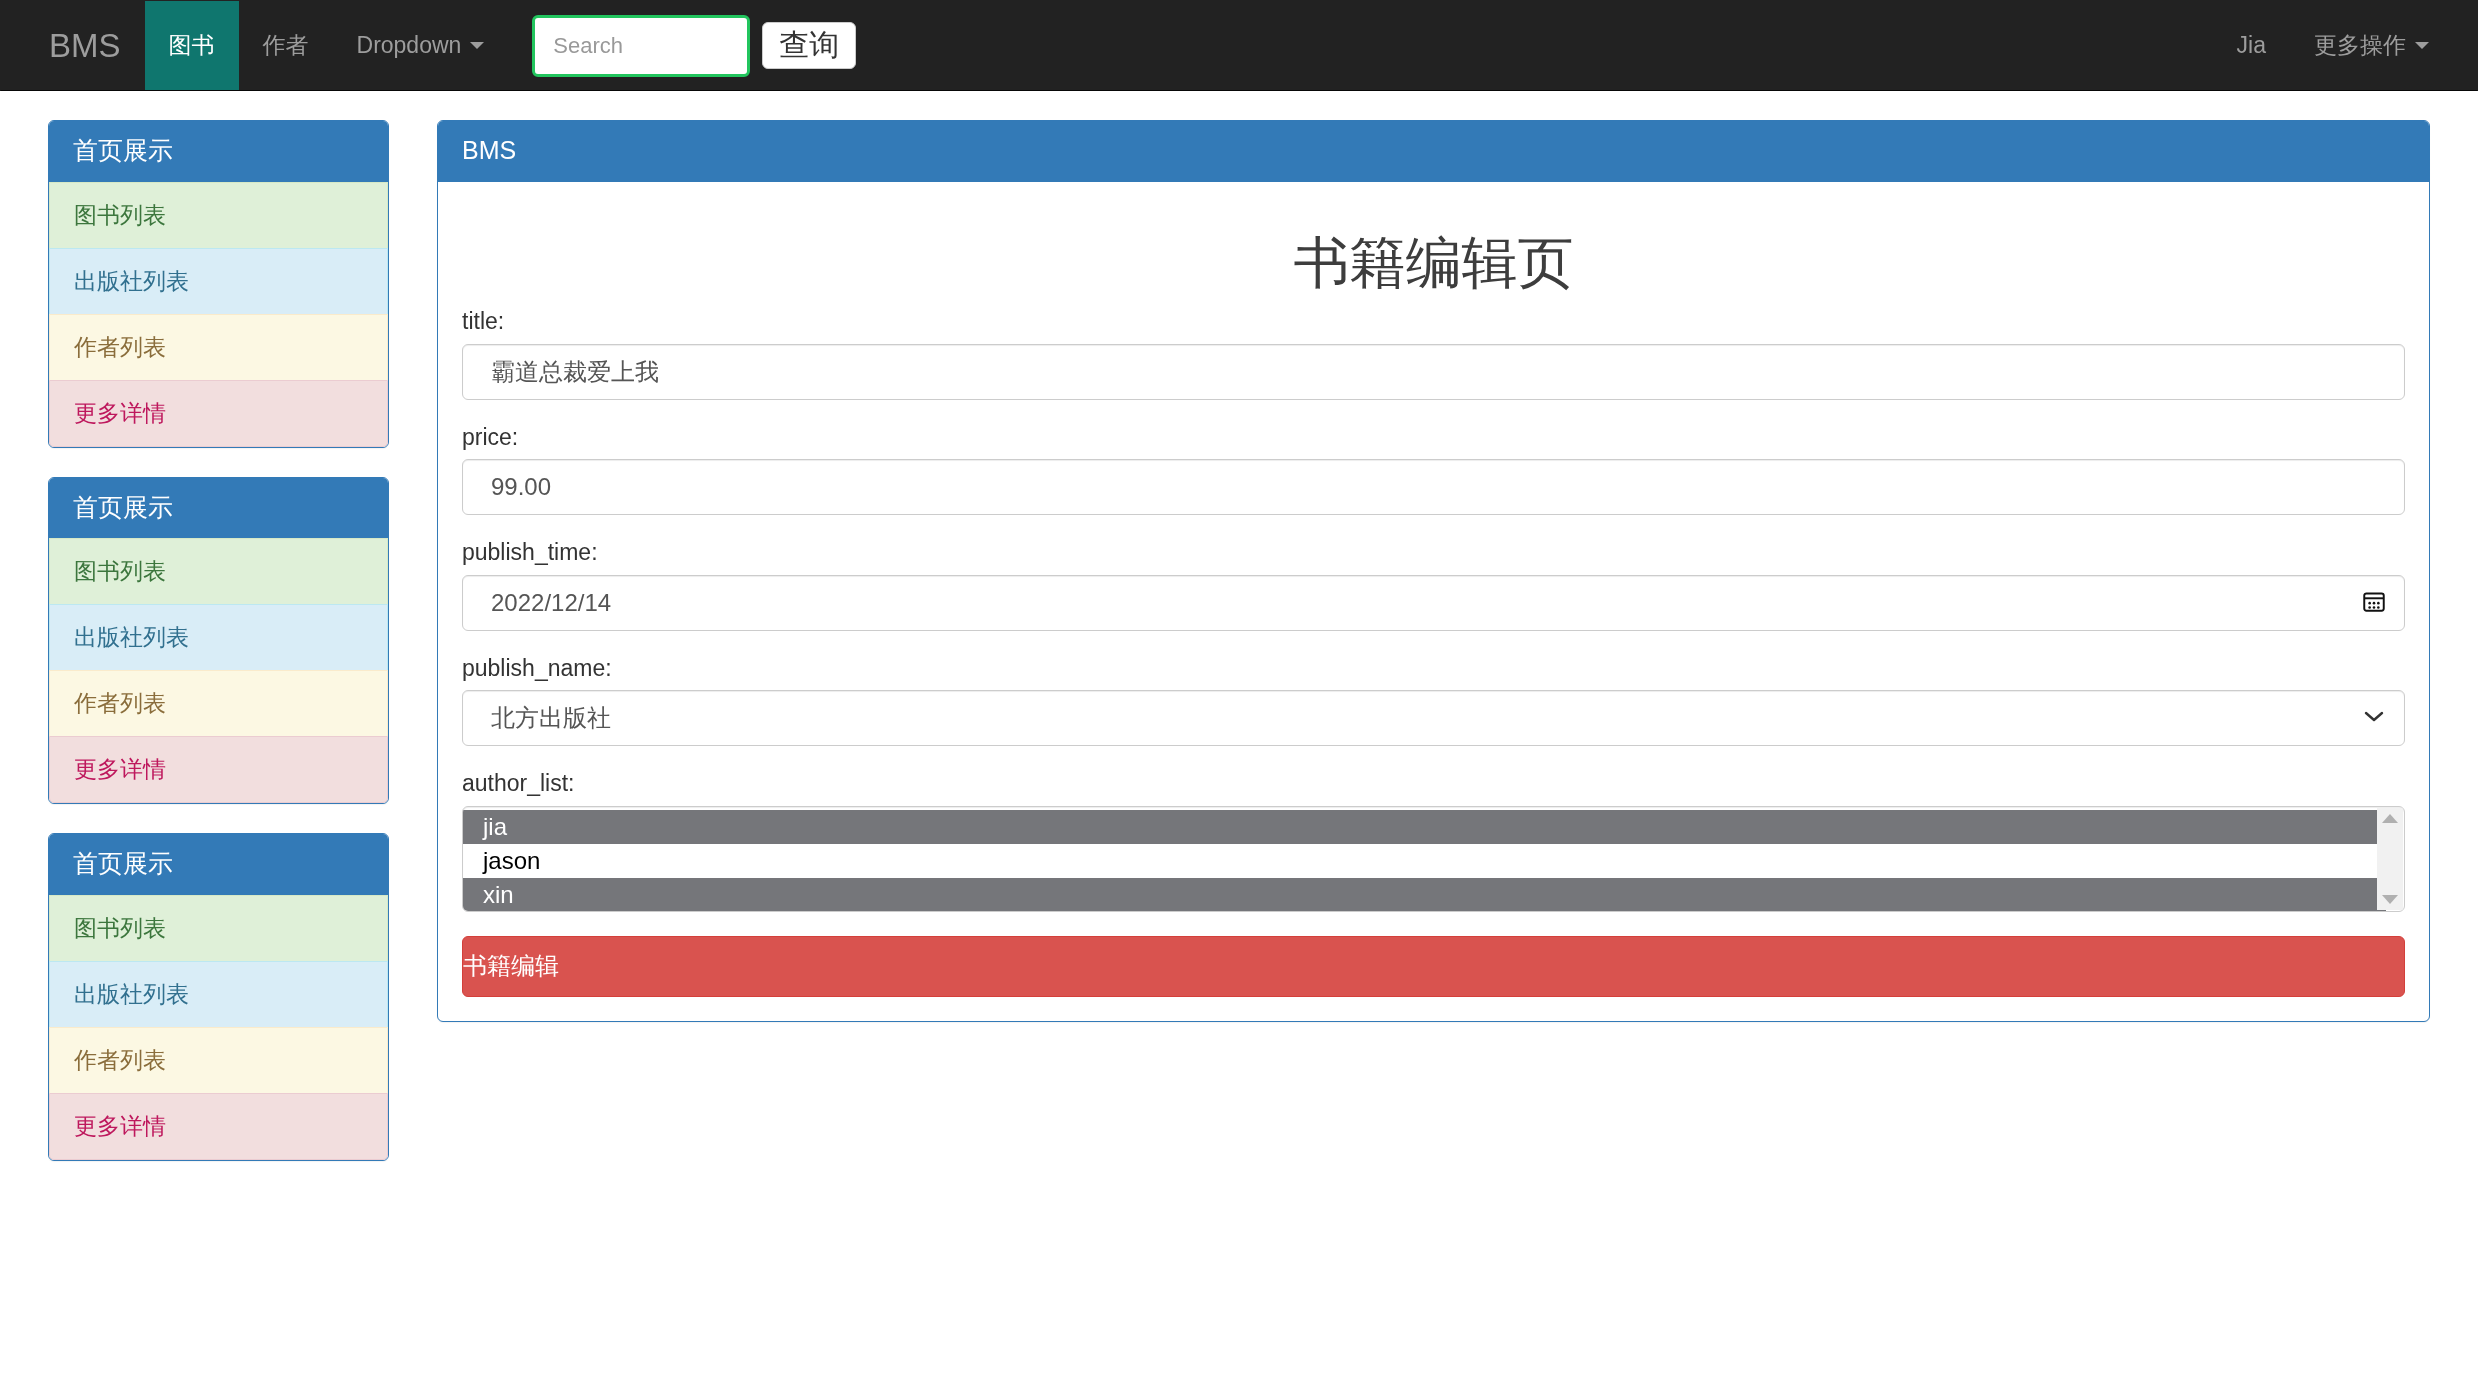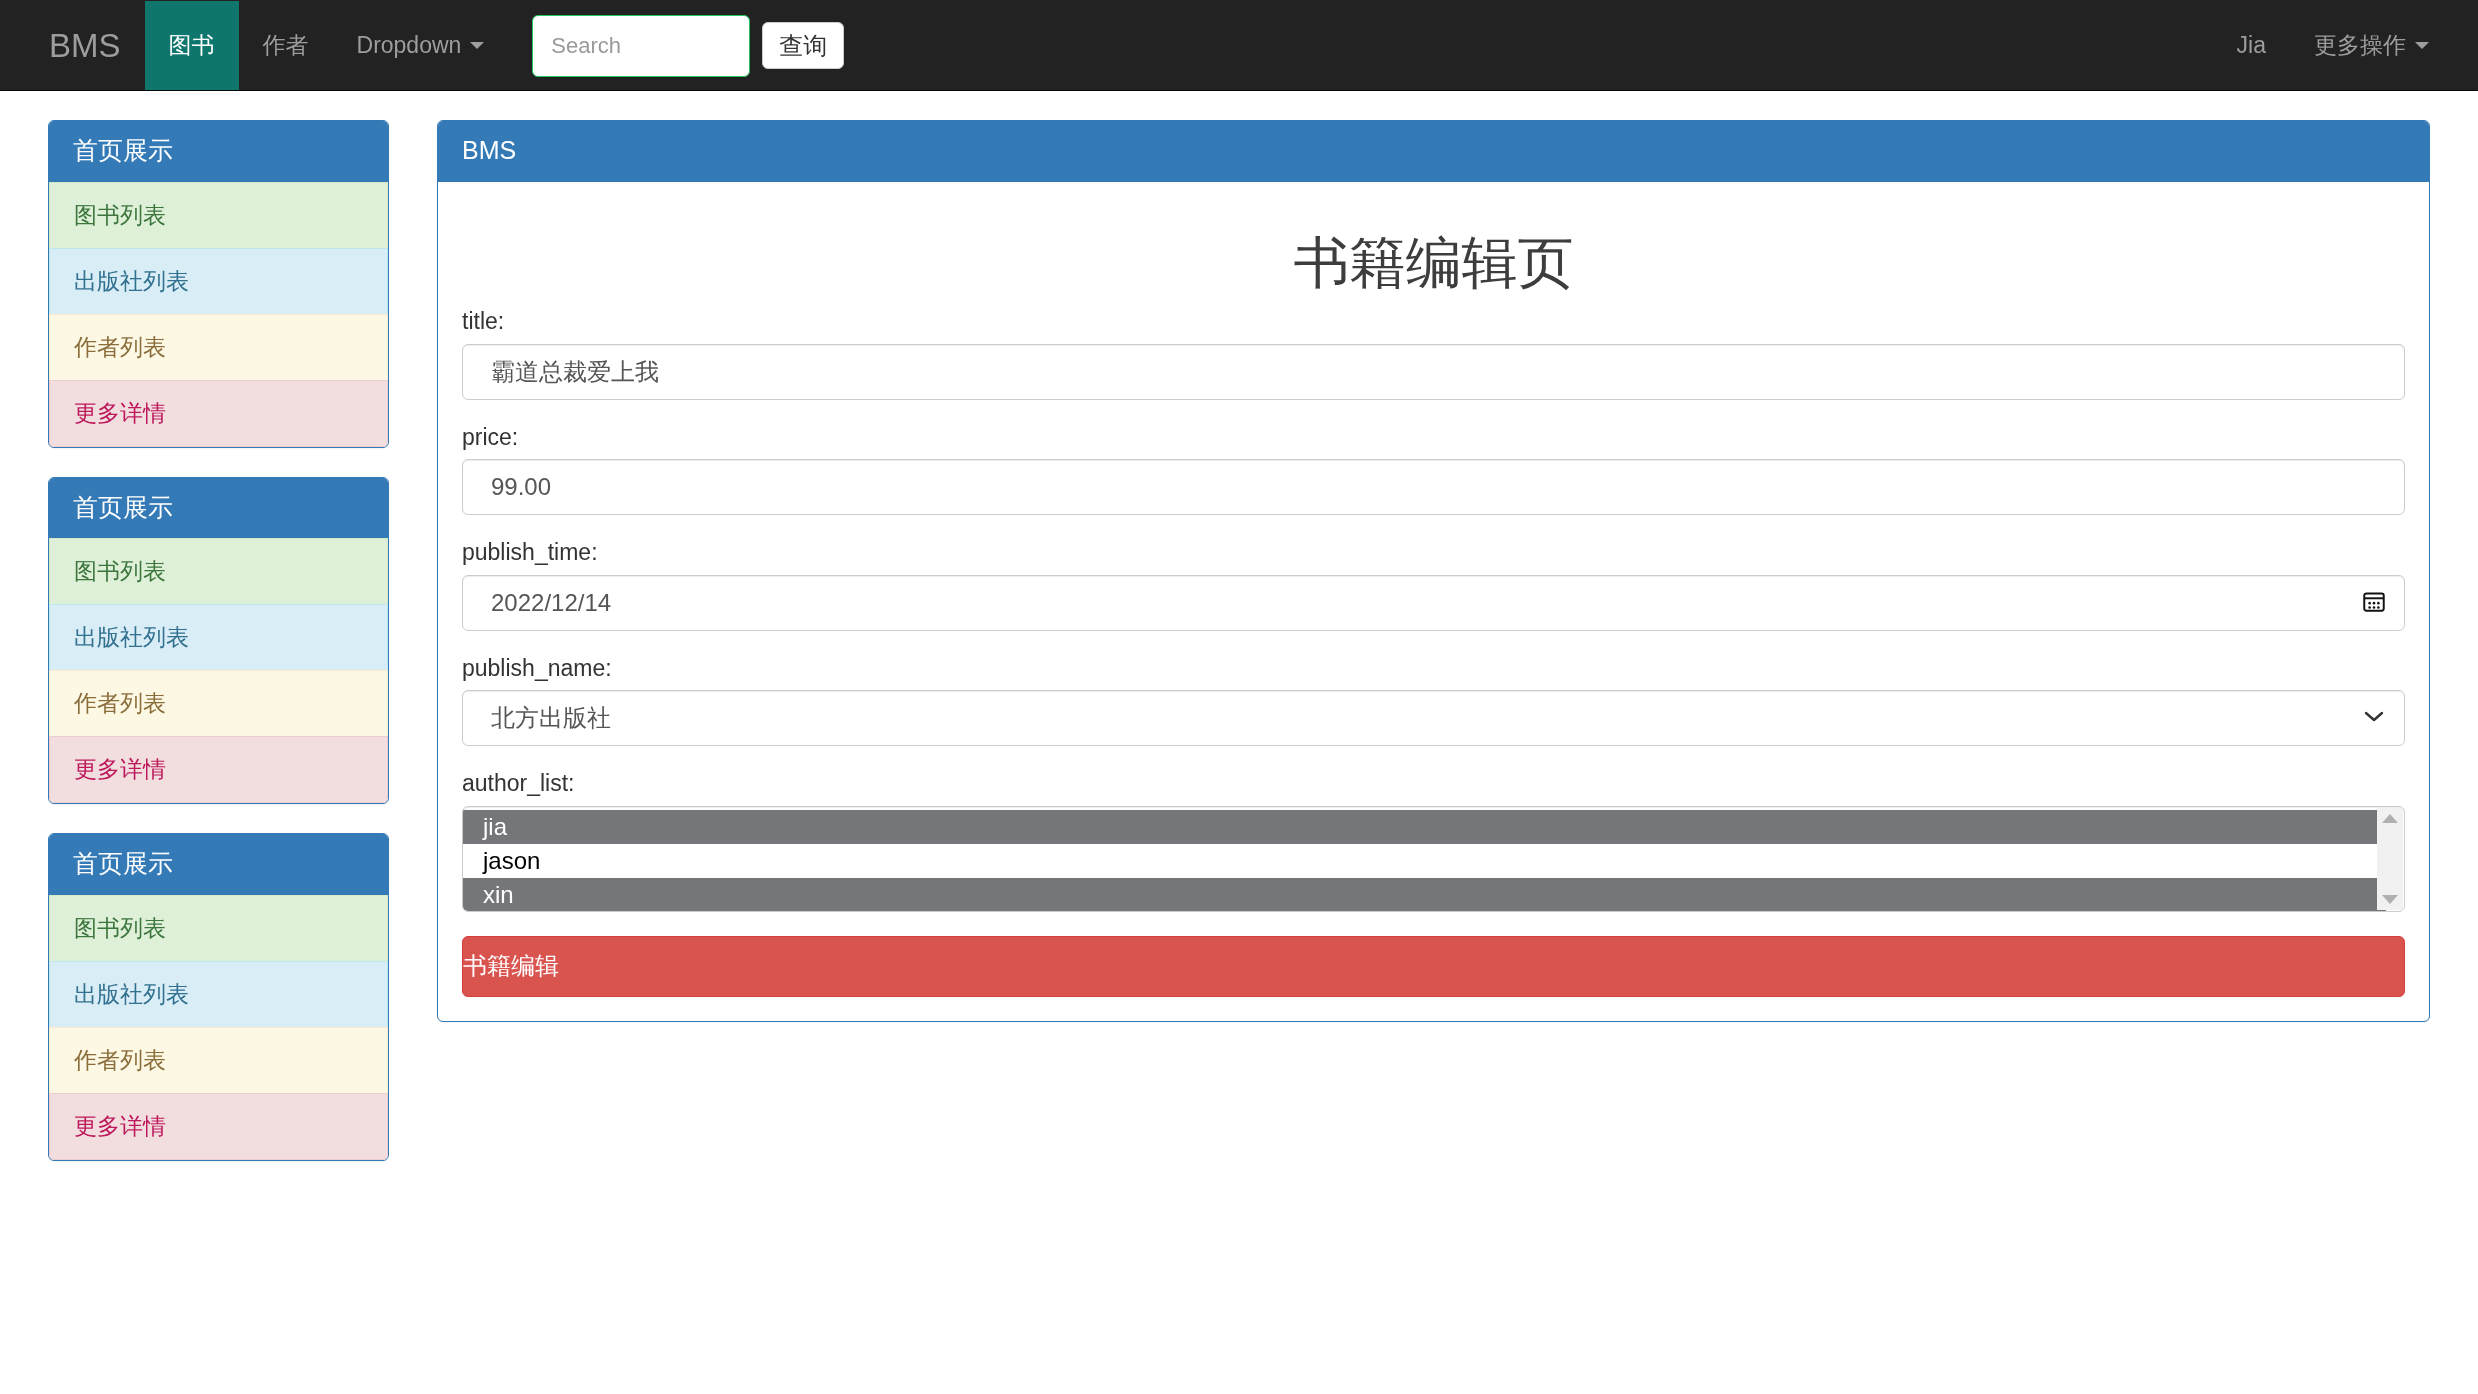--- a/index.html
+++ b/index.html
@@ -56,30 +56,30 @@
     padding: 0 24px;
     gap: 12px;
   }
   .search-input {
     width: 218px;
     height: 62px;
     padding: 6px 18px;
     font-size: 22px;
     color: #555;
     background: #fff;
-    border: 1px solid #22c55e;
+    border: 3px solid #22c55e;
     border-radius: 6px;
     outline: none;
     font-family: "Liberation Sans", sans-serif;
   }
   .search-input::placeholder { color: #999; }
   .query-btn {
     height: 47px;
     padding: 0 16px;
-    font-size: 24px;
+    font-size: 30px;
     background: #fff;
     color: #333;
     border: 1px solid #ccc;
     border-radius: 6px;
     cursor: pointer;
     font-family: "Liberation Sans", sans-serif;
     white-space: nowrap;
   }
   .nav-right {
     margin-left: auto;

